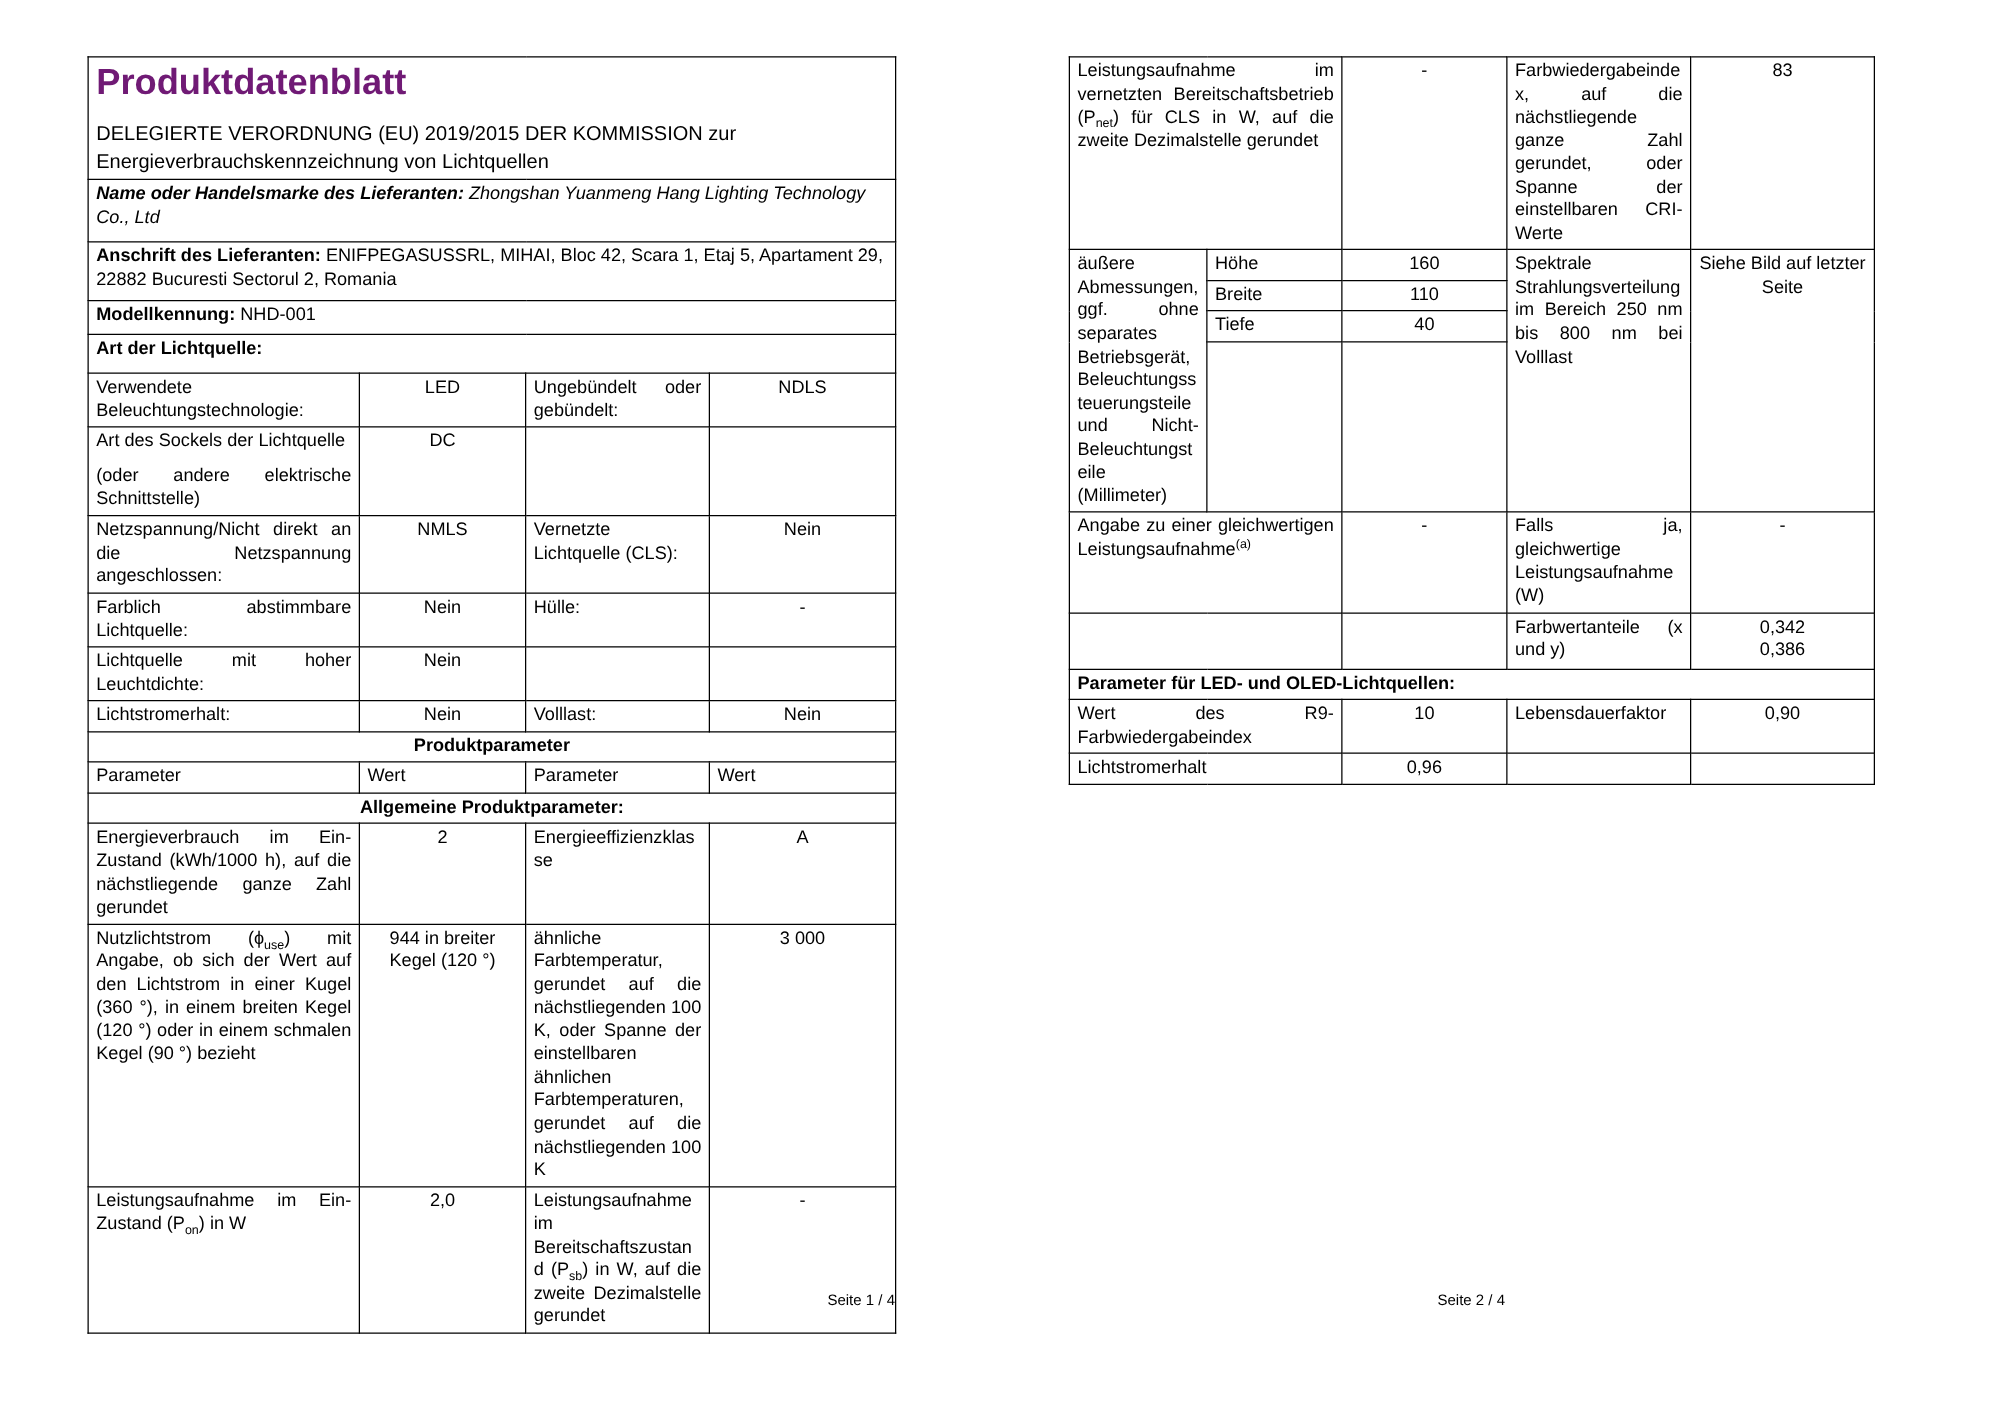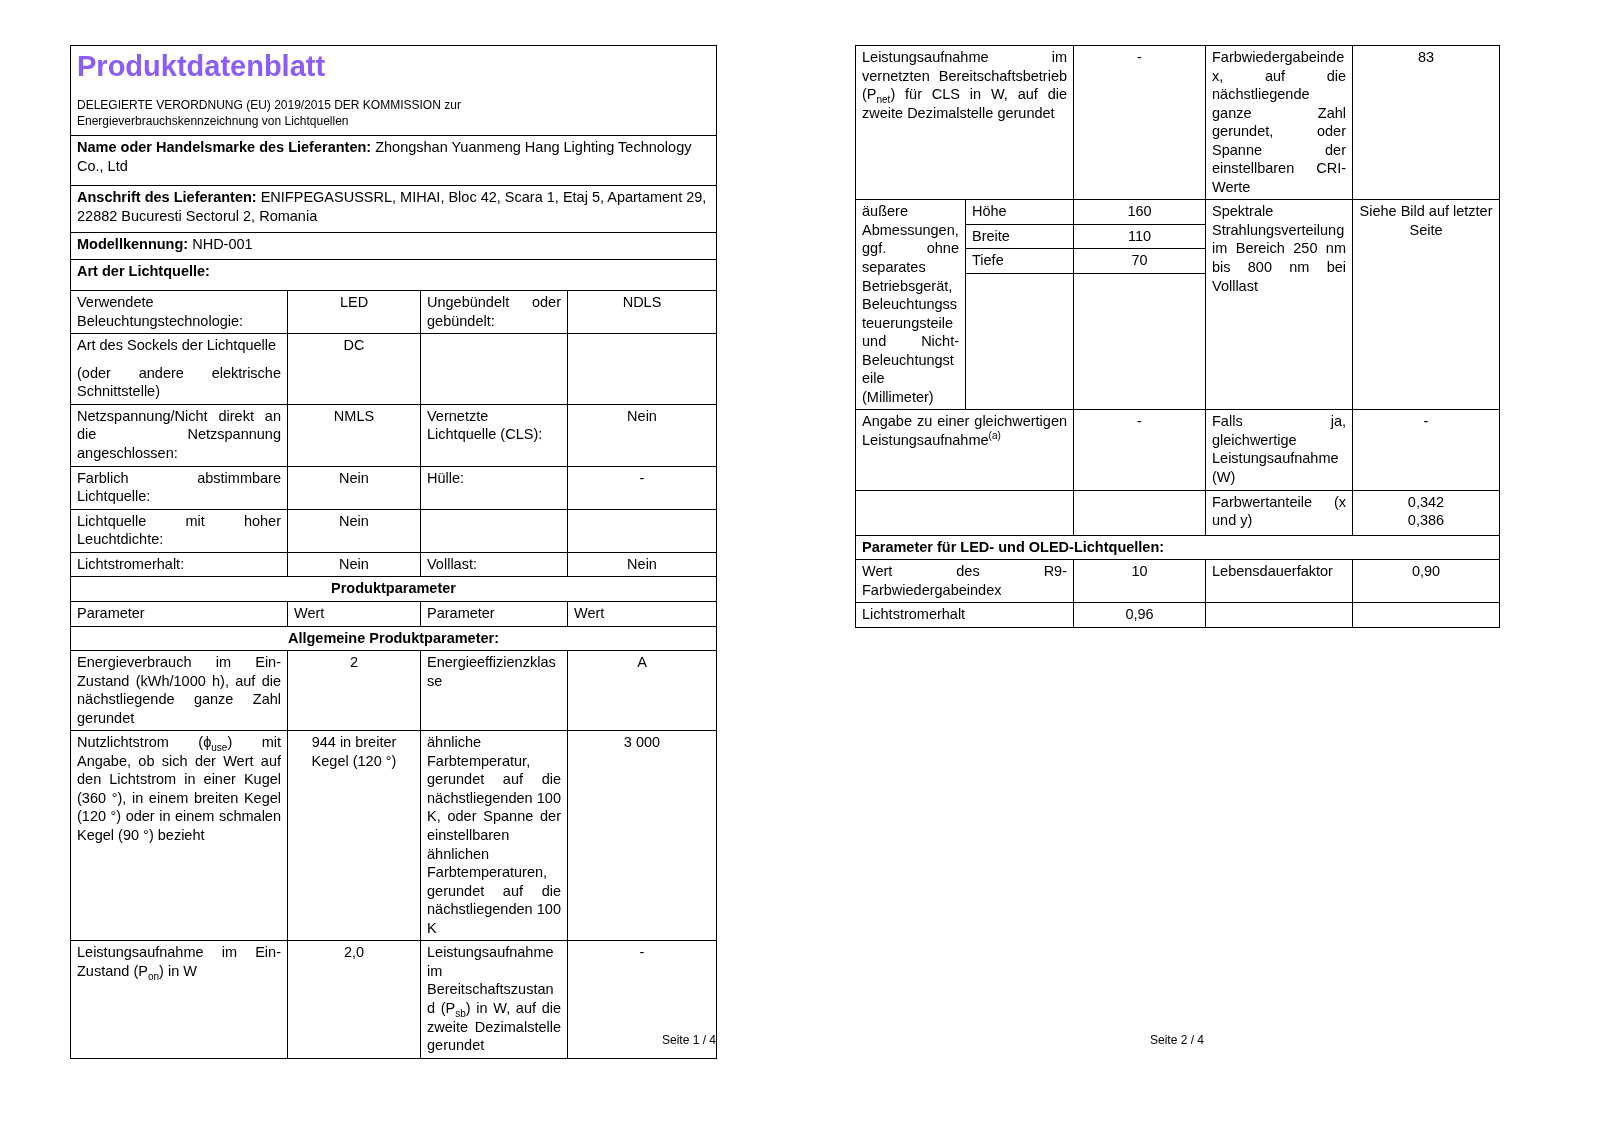--- a/index.html
+++ b/index.html
@@ -29,57 +29,57 @@
     -webkit-hyphens: auto;
     hyphens: auto;
   }
   .sheet td.val    { text-align: center; }
   .sheet td.left   { text-align: left; }
   .sheet td.center { text-align: center; }
   .bold { font-weight: bold; }
 
   .title-cell { padding: 8px 10px 4px 10px; text-align: left; }
   .doc-title  { font-size: 29px; font-weight: bold; margin: 0 0 12px 0; }
-  .reg-line   { font-size: 12px; line-height: 1.35; text-align: left; }
+  .reg-line   { font-size: 16px; line-height: 1.35; text-align: left; }
 
   sub { font-size: 10px; line-height: 0; }
   sup { font-size: 10px; line-height: 0; }
 
   .para-gap { margin-top: 9px; }
 
   .footnotes { margin-top: 7px; font-size: 12.5px; line-height: 1.3; }
   .footnote  { margin-bottom: 7px; }
 
   .page-footer { position: absolute; font-size: 12px; text-align: right; }
   #footer-1 { top: 1033px; left: 70px;  width: 646px; }
   #footer-2 { top: 1033px; left: 855px; width: 644px; text-align: center; }
 
   tr.rh20 { height: 20px; } tr.rh21 { height: 21px; } tr.rh22 { height: 22px; }
   tr.rh27 { height: 27px; } tr.rh31 { height: 31px; } tr.rh41 { height: 41px; }
   tr.rh42 { height: 42px; } tr.rh43 { height: 43px; } tr.rh45 { height: 45px; margin-top: 26px; }
-  tr.rh47 { height: 47px; } tr.rh50 { height: 50px; } tr.rh57 { height: 57px; }
+  tr.rh47 { height: 47px; } tr.rh50 { height: 50px; font-style: italic; } tr.rh57 { height: 57px; }
   tr.rh62 { height: 62px; } tr.rh64 { height: 64px; padding-left: 14px; } tr.rh79 { height: 79px; }
   tr.rh90 { height: 90px; } tr.rh100 { height: 100px; } tr.rh137 { height: 137px; }
   tr.rh193 { height: 193px; }
 </style>
 </head>
 <body>
 
 <div class="page" id="page-left">
   <table class="sheet">
     <colgroup>
       <col style="width:217px">
         <col style="width:133px">
         <col style="width:147px">
         <col style="width:149px">
     </colgroup>
     <tbody>
       <tr class="rh90">
         <td colspan="4" class="title-cell">
-          <div class="doc-title" style="color: #8b5cf6;">Produktdatenblatt</div>
+          <div class="doc-title" style="color: #701a75;">Produktdatenblatt</div>
           <div class="reg-line">DELEGIERTE VERORDNUNG (EU) 2019/2015 DER KOMMISSION zur</div>
           <div class="reg-line">Energieverbrauchskennzeichnung von Lichtquellen</div>
         </td>
       </tr>
       <tr class="rh50">
         <td colspan="4" class="left">
           <span class="bold">Name oder Handelsmarke des Lieferanten:</span>
           <span>Zhongshan Yuanmeng Hang Lighting Technology Co., Ltd</span>
         </td>
       </tr>
@@ -197,21 +197,21 @@
         <td class="val">160</td>
         <td rowspan="4">Spektrale Strahlungsverteilung im Bereich 250 nm bis 800 nm bei Volllast</td>
         <td rowspan="4" class="val">Siehe Bild auf letzter Seite</td>
       </tr>
       <tr class="rh22">
         <td class="left">Breite</td>
         <td class="val">110</td>
       </tr>
       <tr class="rh22">
         <td class="left">Tiefe</td>
-        <td class="val">70</td>
+        <td class="val">40</td>
       </tr>
       <tr>
         <td></td>
         <td></td>
       </tr>
 
       <tr class="rh57">
         <td colspan="2"><span>Angabe zu einer gleichwertigen Leistungsaufnahme</span><sup>(a)</sup></td>
         <td class="val">-</td>
         <td>Falls ja, gleichwertige Leistungsaufnahme (W)</td>

